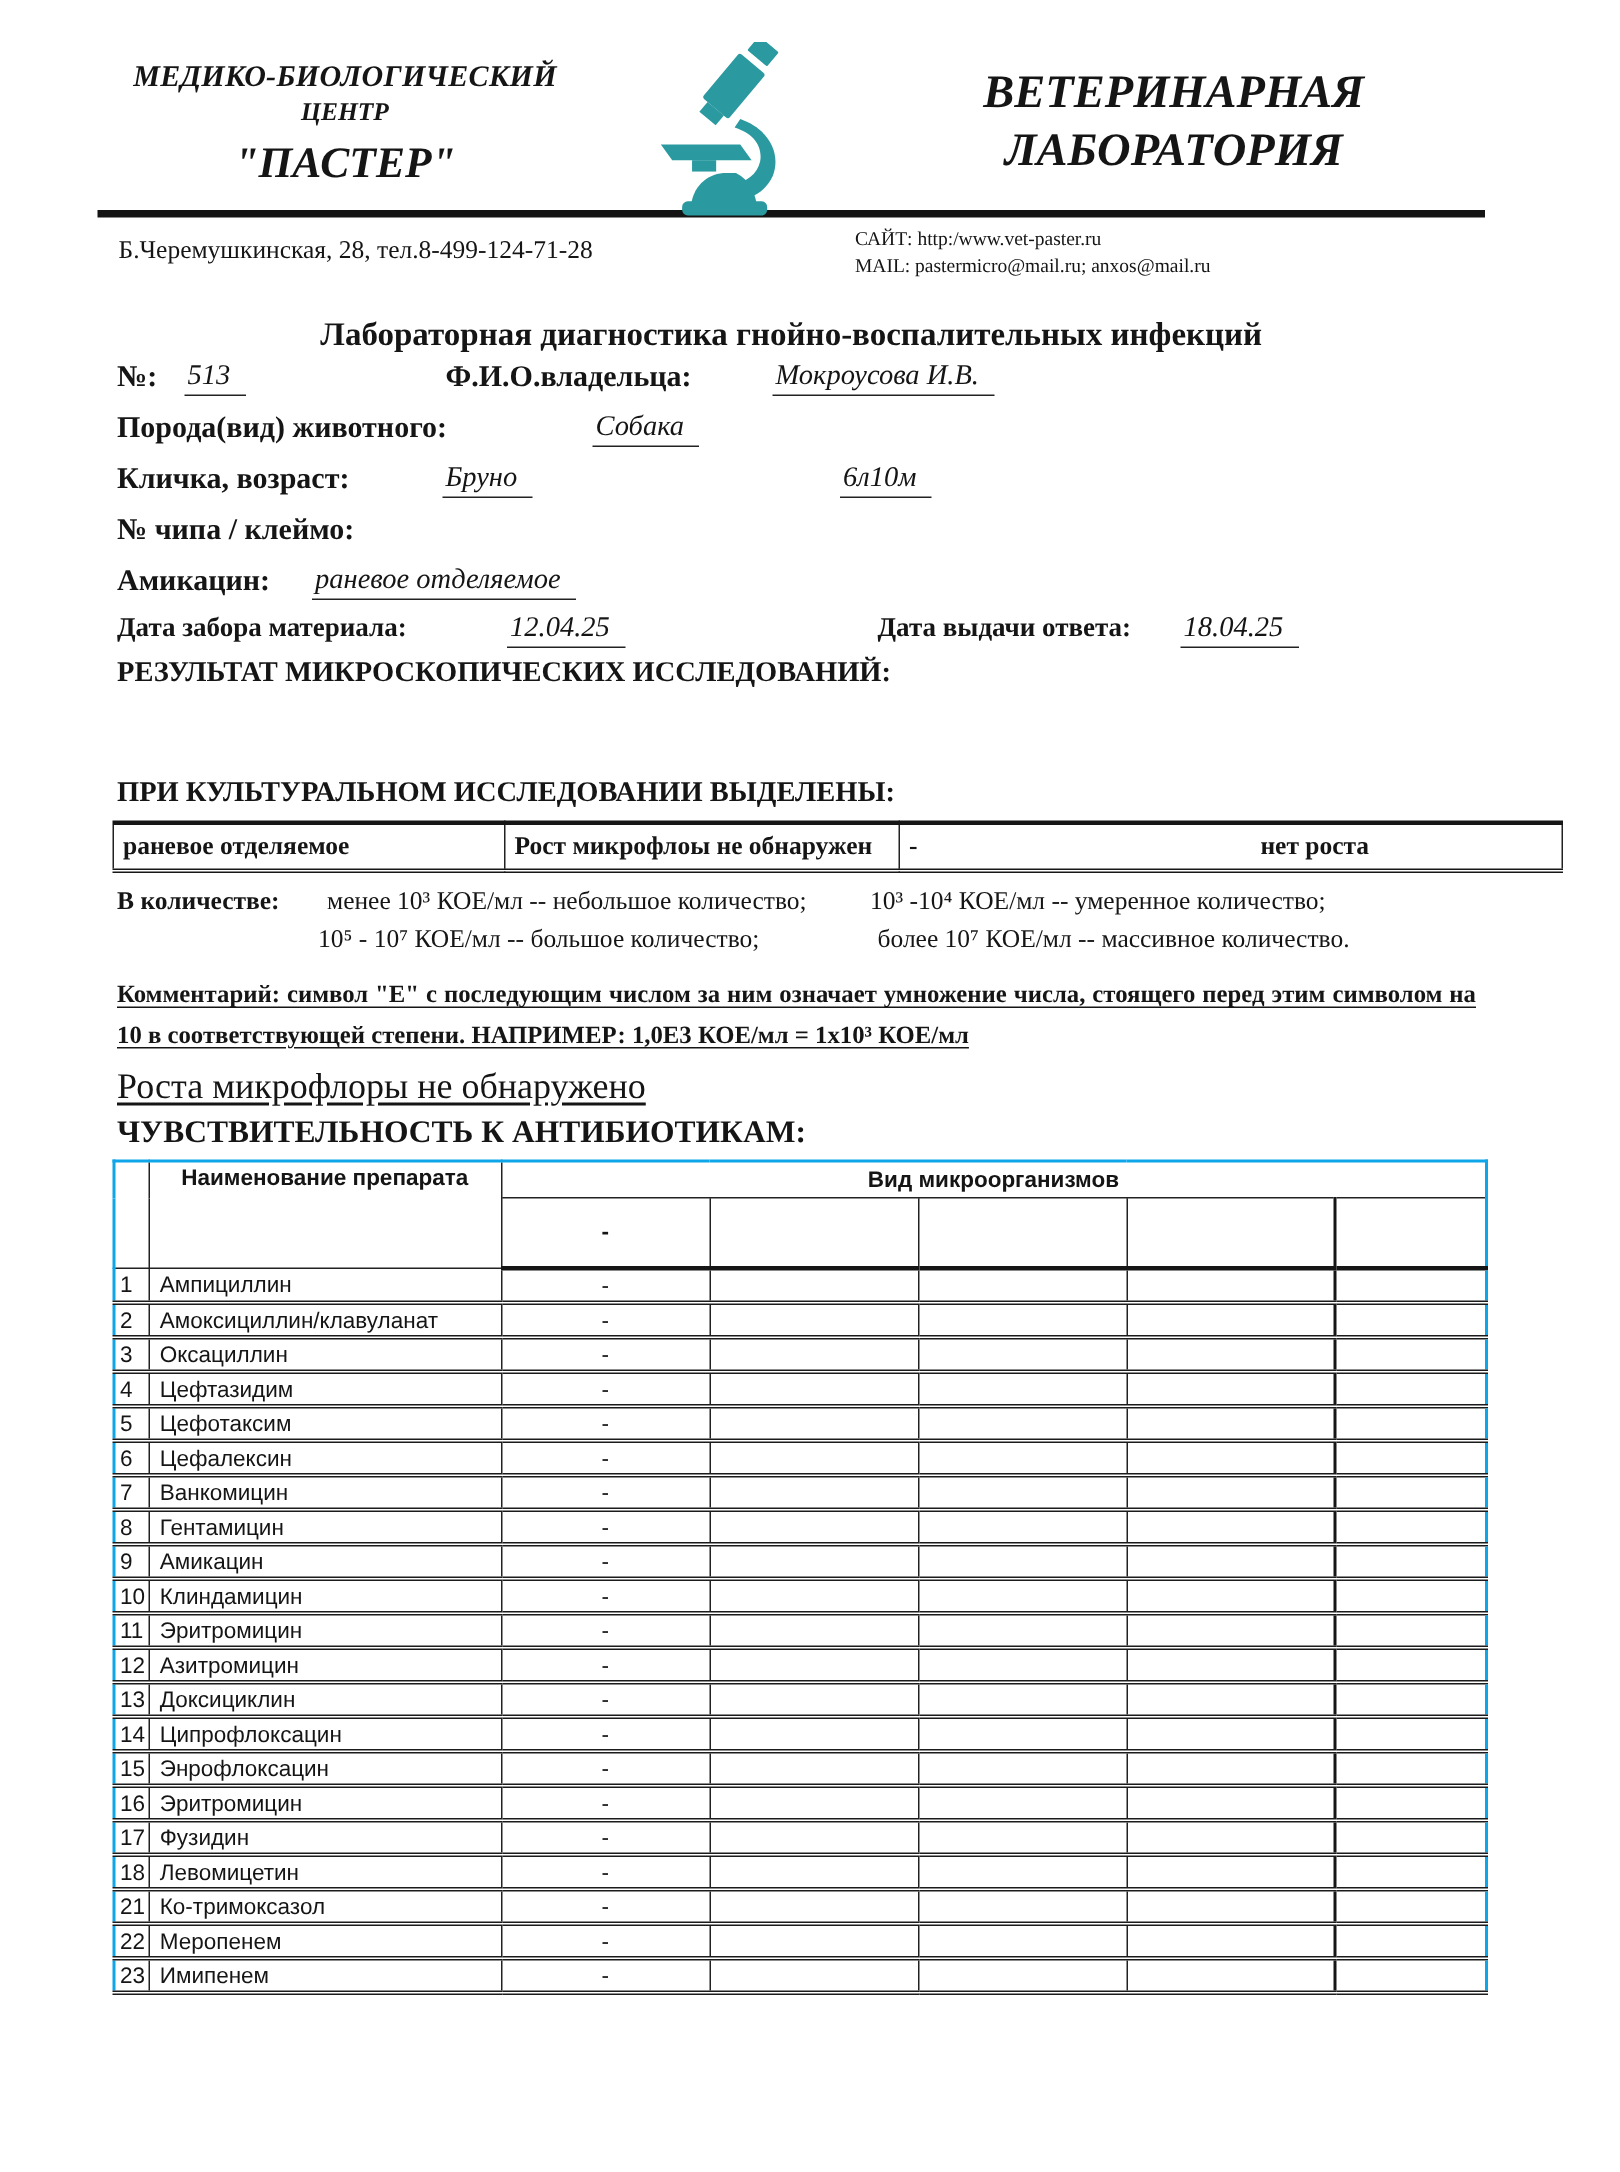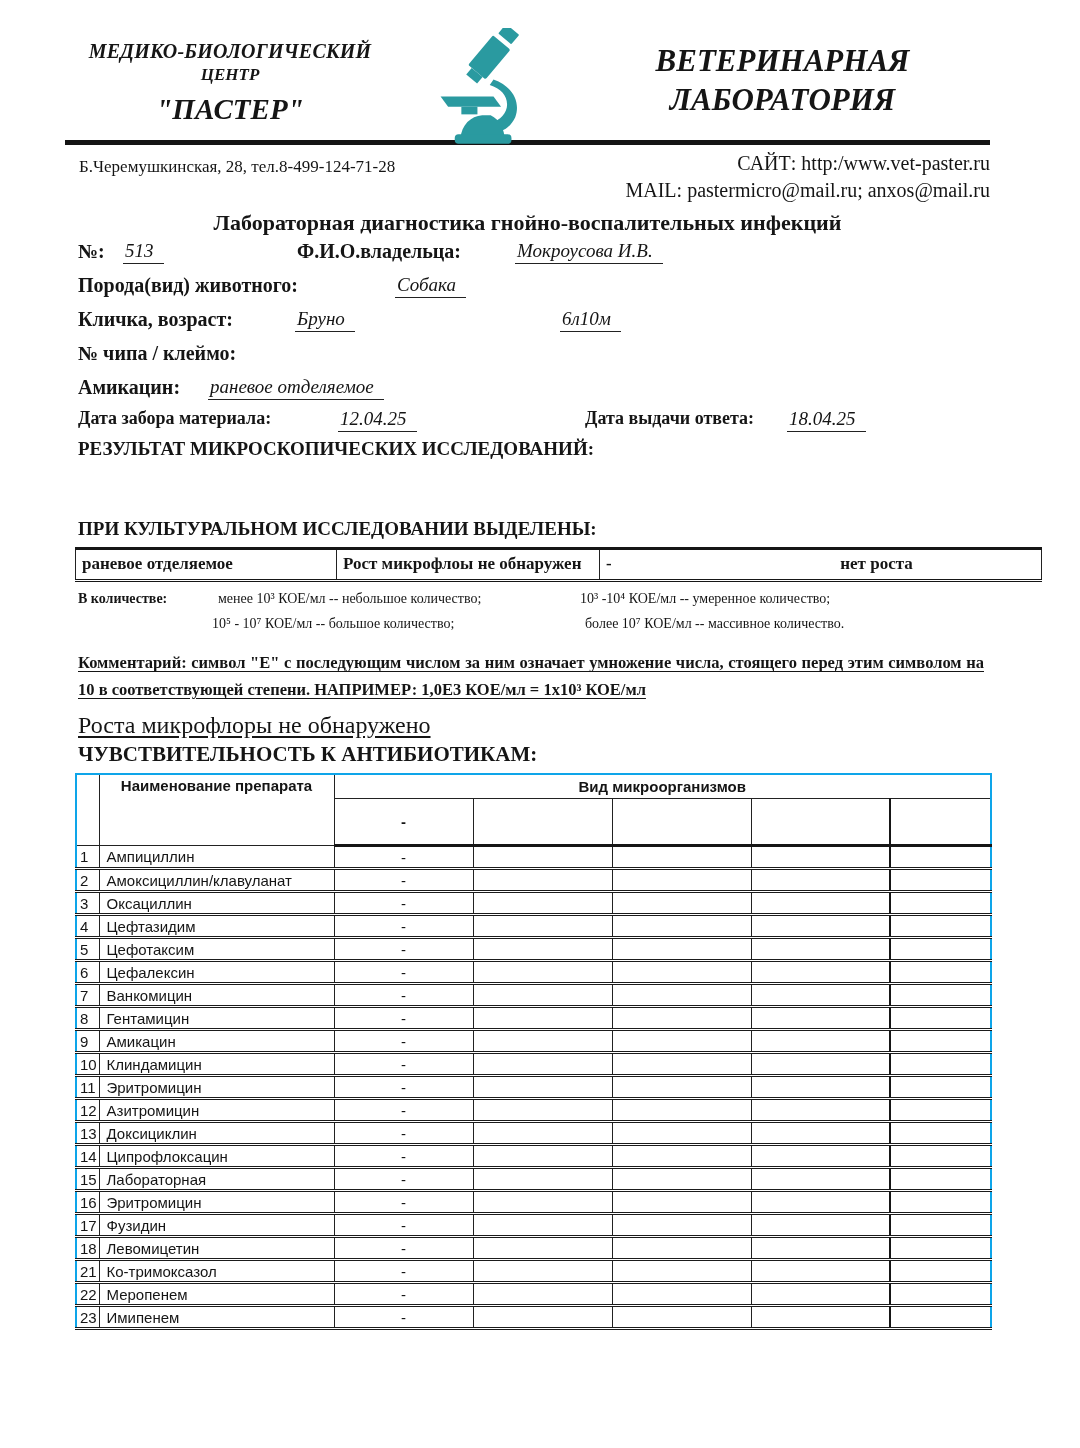--- a/index.html
+++ b/index.html
@@ -11,21 +11,21 @@
   .hdr{display:flex;align-items:flex-start;padding-top:28px;height:112px;}
   .hdr-org{width:330px;text-align:center;padding-top:12px;font-weight:bold;font-style:italic;}
   .hdr-org .l1{font-size:20px;letter-spacing:.2px;}
   .hdr-org .l2{font-size:17px;margin-top:2px;}
   .hdr-org .l3{font-size:29px;margin-top:8px;}
   .hdr-logo{width:180px;display:flex;justify-content:center;}
   .hdr-lab{flex:1;text-align:center;padding-top:14px;font-weight:bold;font-style:italic;font-size:31px;line-height:1.25;}
   .rule{height:5px;background:#141414;}
   .contacts{display:flex;justify-content:space-between;margin-top:3px;height:50px;}
   .addr{margin-left:14px;padding-top:9px;font-size:17px;}
-  .webblock{width:420px;text-align:right;font-size:20px;line-height:1.35;padding-top:2px;}
+  .webblock{width:420px;text-align:left;font-size:13px;line-height:1.35;padding-top:2px;}
 
   
   .doc-title{margin-top:12px;text-align:center;font-weight:bold;font-size:22px;height:30px;}
   .fline{position:relative;height:34px;}
   .fline span{position:absolute;top:0;white-space:nowrap;}
   .lbl{font-weight:bold;font-size:20px;}
   .val{font-style:italic;font-size:19px;border-bottom:1.5px solid #222;padding:0 10px 1px 2px;}
 
   .sec-title{margin-left:13px;font-weight:bold;font-size:19px;height:24px;}
   .gap-top{margin-top:56px;}
@@ -33,21 +33,21 @@
   
   table{border-collapse:collapse;table-layout:fixed;}
   .cult{width:915px;margin:5px 0 0 10px;border:1px solid #222;border-top:3px solid #161616;border-bottom:3px double #161616;}
   .cult td{font-weight:bold;font-size:17px;vertical-align:top;padding:3px 6px 5px 6px;line-height:1.25;}
   .cult .c1{width:248px;border-right:1px solid #222;}
   .cult .c2{width:250px;border-right:1px solid #222;}
   .cult .c3{width:100px;}
   .cult .c4{width:317px;text-align:center;}
 
   
-  .qty{position:relative;height:52px;margin-top:7px;font-size:14px;}
+  .qty{position:relative;height:52px;margin-top:7px;font-size:17px;}
   .qty span{position:absolute;white-space:nowrap;}
   .qty .qlbl{left:13px;top:2px;font-weight:bold;}
   .qty .p1a{left:153px;top:2px;}
   .qty .p1b{left:515px;top:2px;}
   .qty .p2a{left:147px;top:27px;}
   .qty .p2b{left:520px;top:27px;}
 
   .comment{margin:9px 0 0 13px;width:906px;font-weight:bold;font-size:16.5px;line-height:1.6;
            text-decoration:underline;text-underline-offset:3px;text-align:justify;}
   .growth{margin:9px 0 0 13px;font-size:24px;height:27px;
@@ -316,21 +316,21 @@
             <td class="num">14</td>
             <td class="drug">Ципрофлоксацин</td>
             <td class="mval">-</td>
             <td class="mval"></td>
             <td class="mval"></td>
             <td class="mval"></td>
             <td class="mval lastcol"></td>
           </tr>
           <tr class="arow">
             <td class="num">15</td>
-            <td class="drug">Лабораторная</td>
+            <td class="drug">Энрофлоксацин</td>
             <td class="mval">-</td>
             <td class="mval"></td>
             <td class="mval"></td>
             <td class="mval"></td>
             <td class="mval lastcol"></td>
           </tr>
           <tr class="arow">
             <td class="num">16</td>
             <td class="drug">Эритромицин</td>
             <td class="mval">-</td>

